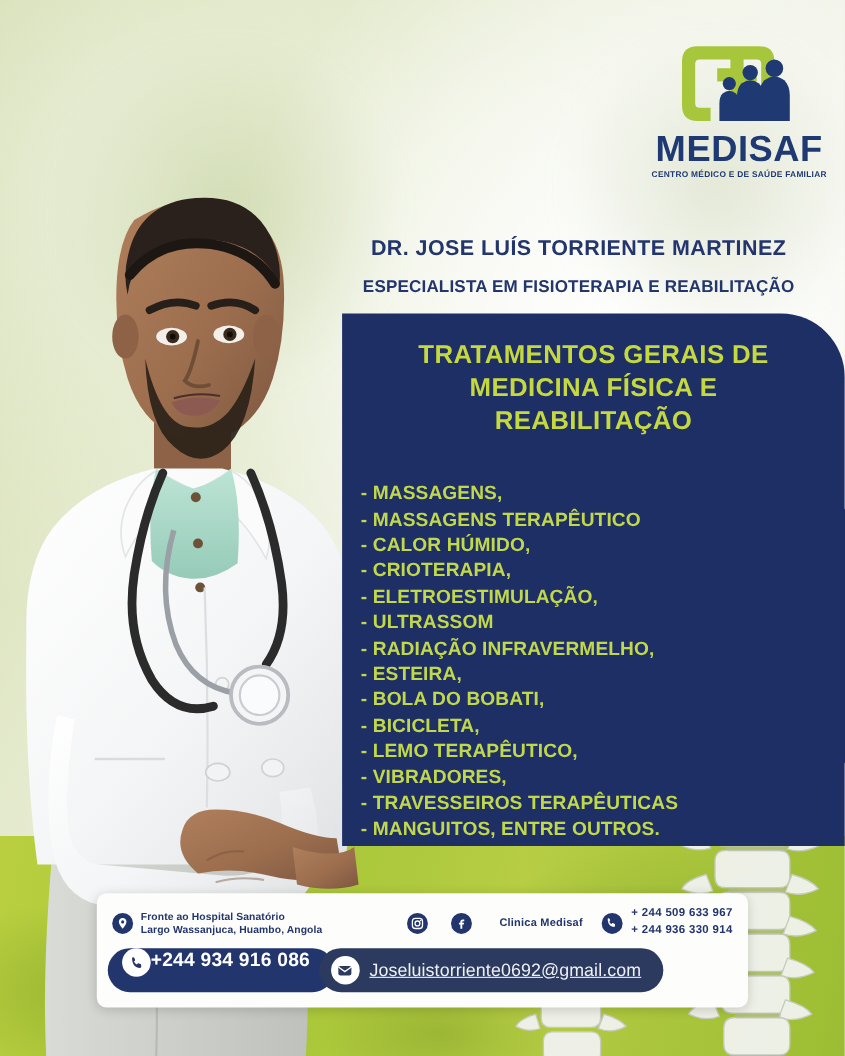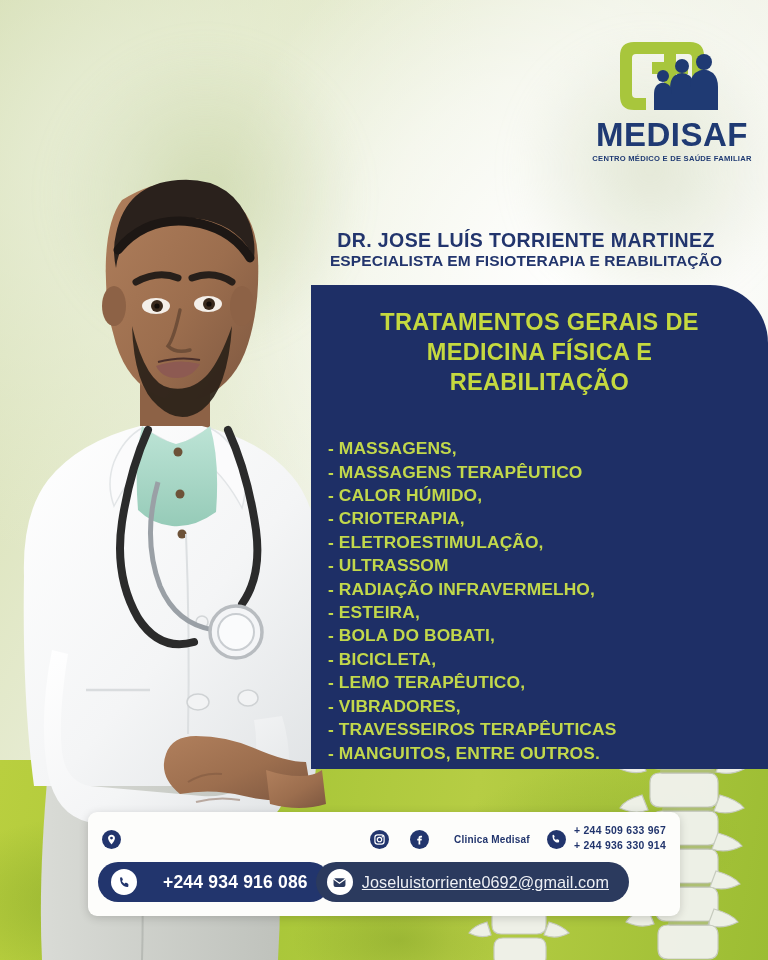--- a/index.html
+++ b/index.html
@@ -57,21 +57,21 @@
     color:#1f3a73; line-height:1; margin-top:2px;
     font-family:"Liberation Sans", sans-serif;
   }
   .logo-sub {
     text-align:center; font-size:7.6px; font-weight:bold; color:#1f3a73;
     letter-spacing:.25px; margin-top:3px; white-space:nowrap;
   }
 
   
   .doc-name {
-    position:absolute; left:300px; top:230px; width:452px; text-align:center; z-index:6;
+    position:absolute; left:300px; top:216px; width:452px; text-align:center; z-index:6;
     font-size:19.5px; font-weight:bold; color:#22356d; letter-spacing:.4px; line-height:1.1;
   }
   .doc-spec {
     position:absolute; left:300px; top:252px; width:452px; text-align:center; z-index:6;
     font-size:15.5px; font-weight:bold; color:#22356d; letter-spacing:.15px; line-height:1.1;
   }
 
   
   .panel {
     position:absolute; left:311px; top:285px; width:457px; height:484px; z-index:4;
@@ -102,21 +102,21 @@
   .addr-txt { font-size:9.4px; font-weight:bold; color:#22356d; line-height:1.32; letter-spacing:.1px; }
 
   .social { display:flex; align-items:center; gap:21px; width:170px; }
   .social-txt { font-size:10px; font-weight:bold; color:#22356d; letter-spacing:.2px; margin-left:4px; }
 
   .phones { display:flex; align-items:center; gap:8px; margin-left:auto; }
   .phones-txt { font-size:10.4px; font-weight:bold; color:#22356d; line-height:1.42; letter-spacing:.3px; }
 
   .card-bottom { display:flex; align-items:center; gap:0; padding:0 10px; margin-top:2px; }
   .pill-phone {
-    display:flex; align-items:center; gap:26px;
+    display:flex; align-items:flex-start; gap:0;
     background:#22356d; border-radius:22px; height:40px; padding:0 22px 0 13px;
   }
   .pill-phone-txt { color:#fff; font-size:17.5px; font-weight:bold; letter-spacing:.2px; }
   .pill-mail {
     display:flex; align-items:center; gap:9px;
     background:#2b3a5e; border-radius:22px; height:40px; padding:0 20px 0 11px;
     margin-left:-14px;
   }
   .pill-mail-txt { color:#eef0f5; font-size:16.2px; letter-spacing:.1px;text-decoration:underline; }
 
@@ -311,20 +311,24 @@
 <div class="card">
   <div class="card-top">
 
     <div class="addr">
       <span class="ico-circle">
         <svg viewBox="0 0 24 24" width="13" height="13">
             <path d="M12 3c-3.6 0-6.4 2.8-6.4 6.3 0 4.7 6.4 11.7 6.4 11.7s6.4-7 6.4-11.7C18.4 5.8 15.6 3 12 3z" fill="#ffffff"></path>
             <circle cx="12" cy="9.4" r="2.6" fill="#22356d"></circle>
           </svg>
       </span>
+      <span class="addr-txt">
+        <span>Fronte ao Hospital Sanatório</span><br>
+        <span>Largo Wassanjuca, Huambo, Angola</span>
+      </span>
     </div>
 
     <div class="social">
       <span class="ico-circle">
         <svg viewBox="0 0 24 24" width="13" height="13">
             <rect x="3.5" y="3.5" width="17" height="17" rx="5" fill="none" stroke="#fff" stroke-width="2.2"></rect>
             <circle cx="12" cy="12" r="4.1" fill="none" stroke="#fff" stroke-width="2.2"></circle>
             <circle cx="17.2" cy="6.9" r="1.3" fill="#fff"></circle>
           </svg>
       </span>

